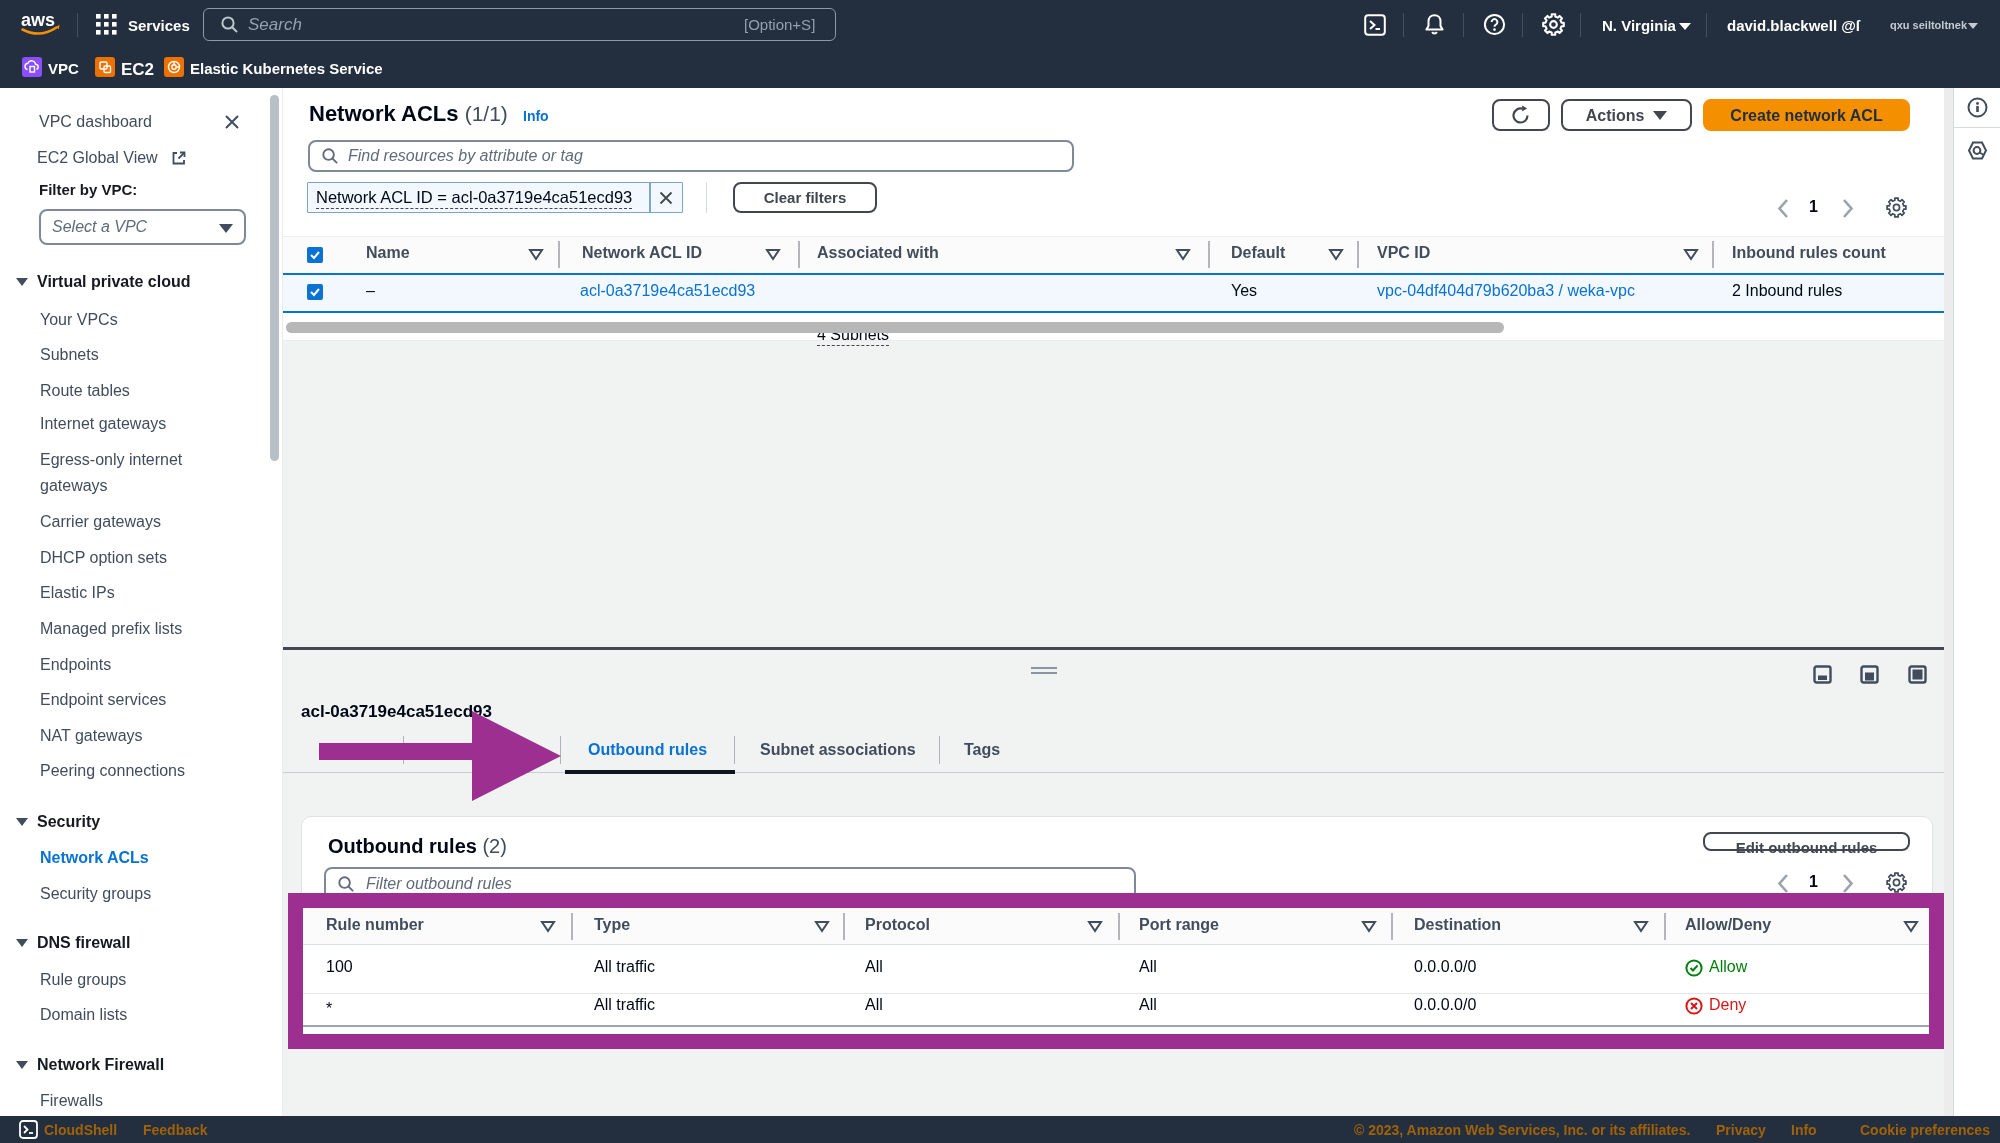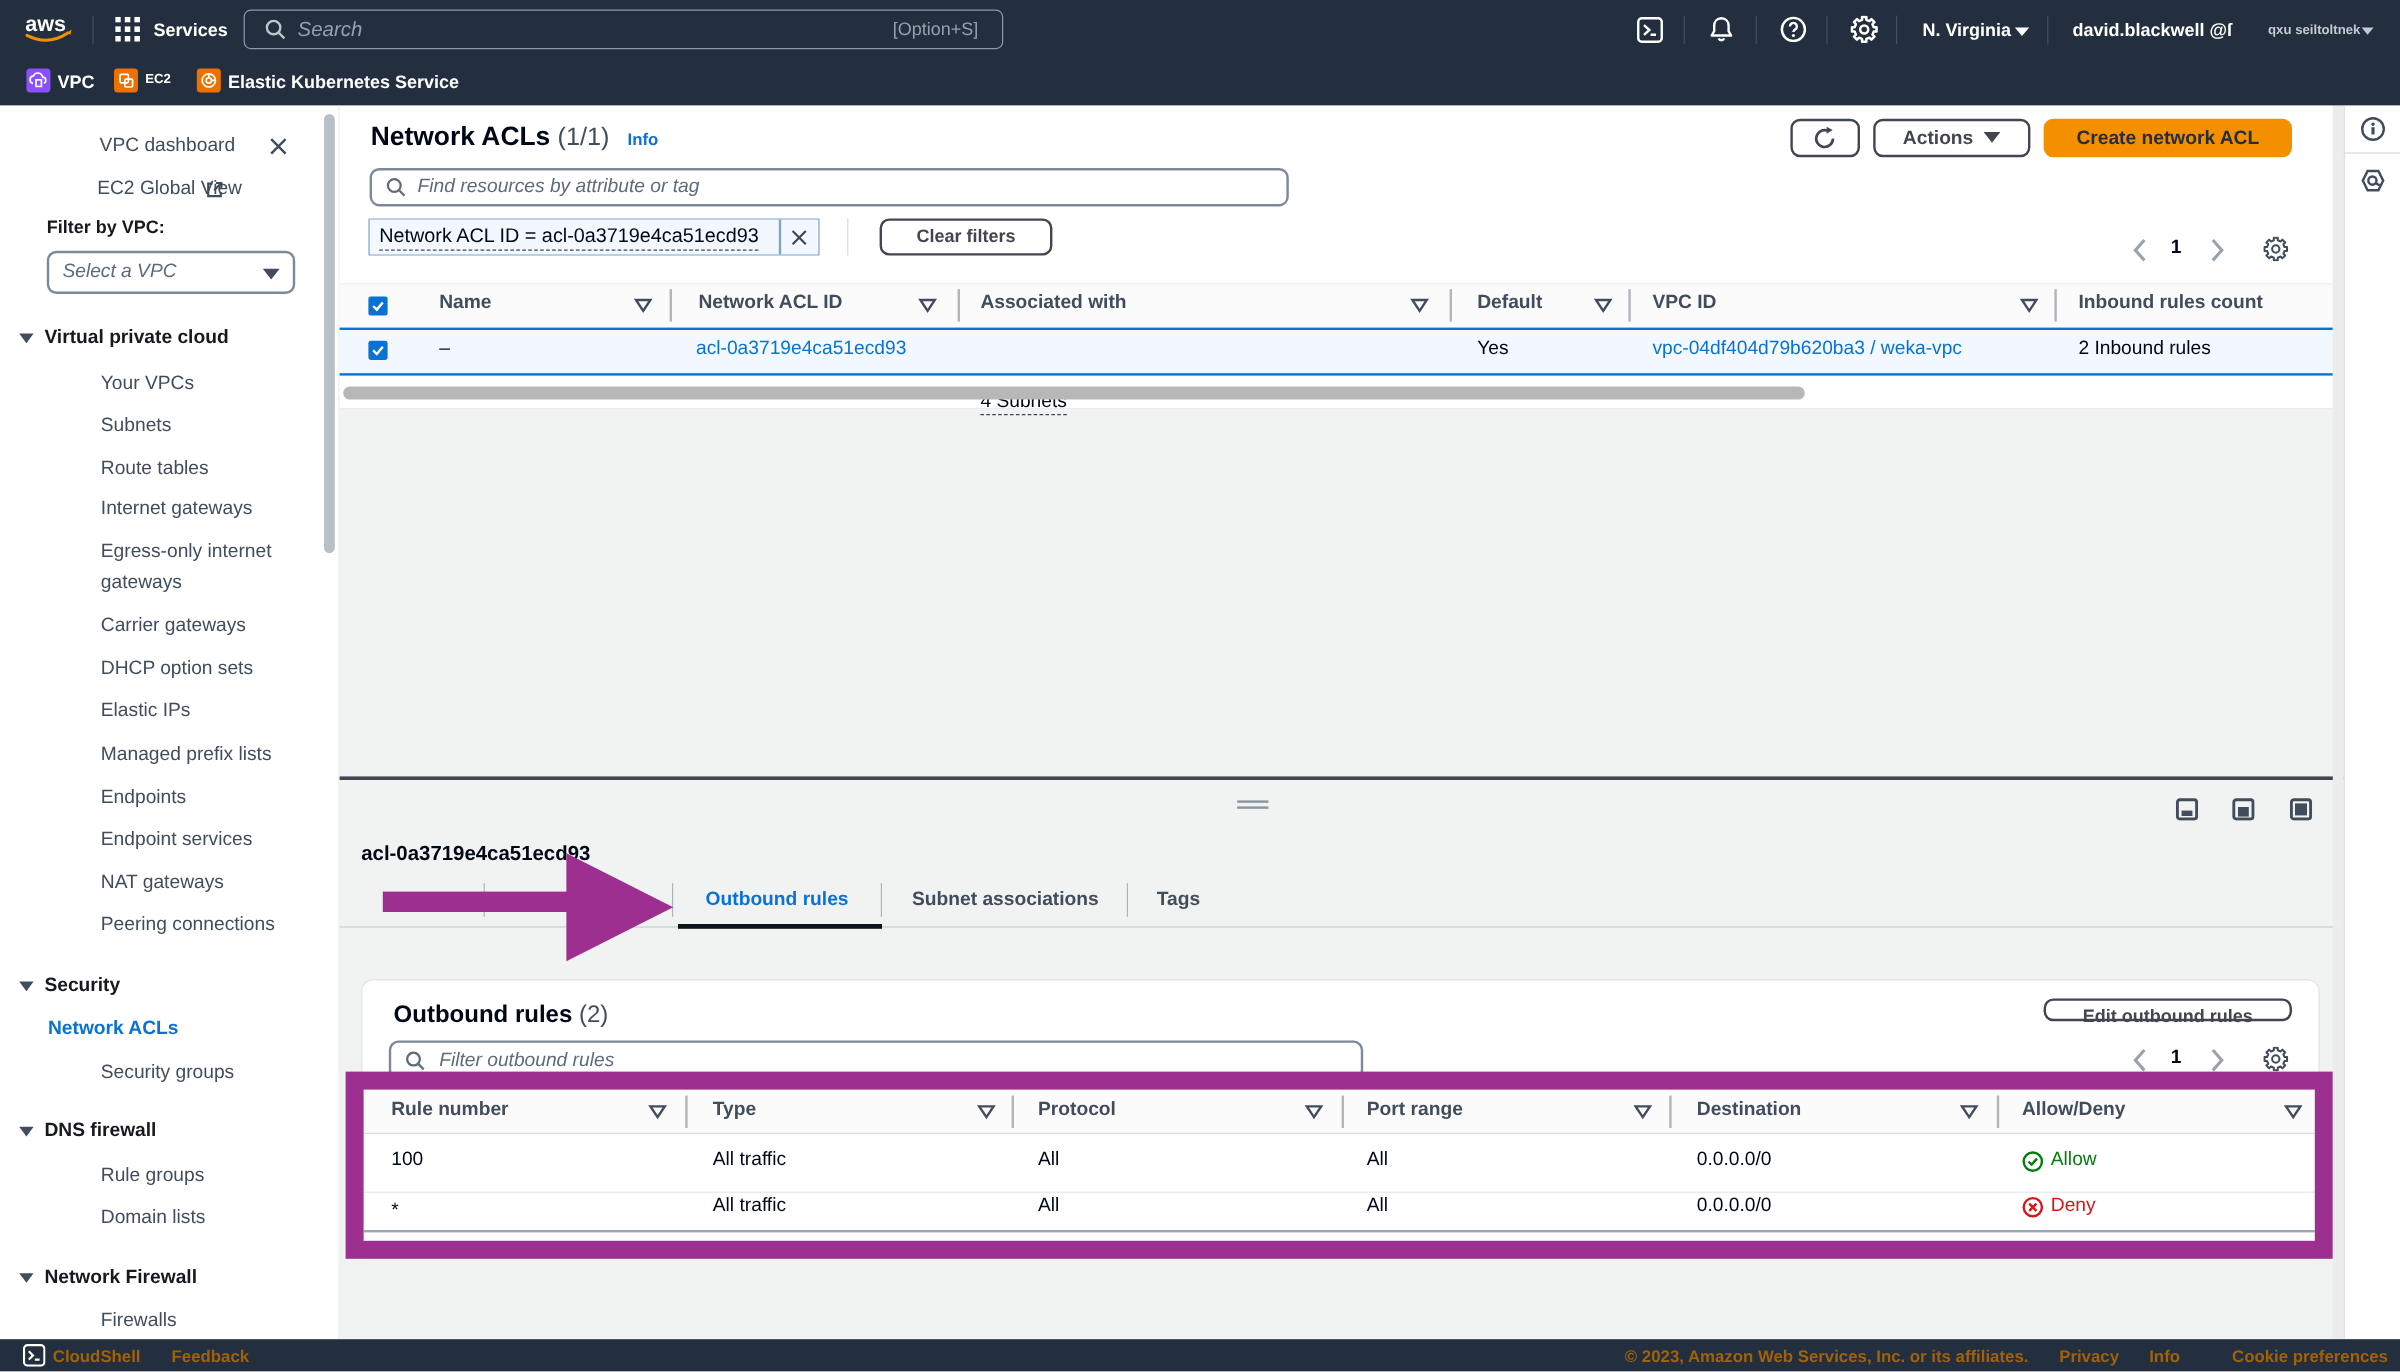--- a/index.html
+++ b/index.html
@@ -11,21 +11,21 @@
 svg{display:block;}
 
 #topnav{left:0;top:0;width:2000px;height:88px;background:#232f3e;}
 #searchbox{left:203px;top:8px;width:633px;height:33px;background:#232f3e;border:1px solid #8d99a8;border-radius:6px;box-sizing:border-box;}
 .navtxt{color:#fff;font-size:15px;font-weight:bold;}
 .navsep{width:1px;height:24px;background:#434f5e;top:13px;}
 
 .favicon{width:20px;height:20px;border-radius:3px;top:57px;}
 
 #sidebar{left:0;top:88px;width:283px;height:1028px;background:#fff;border-right:1px solid #eaeded;box-sizing:border-box;}
-.sideitem{color:#414d5c;font-size:16px;margin-left:44px;}
+.sideitem{color:#414d5c;font-size:16px;}
 .sidehead{color:#16191f;font-size:16px;font-weight:bold;}
 .tri{width:0;height:0;border-left:6px solid transparent;border-right:6px solid transparent;border-top:8px solid #414d5c;}
 
 #topcard{left:283px;top:88px;width:1661px;height:253px;background:#fff;border-bottom:1px solid #eaeded;box-sizing:border-box;}
 .h1{font-size:22px;font-weight:bold;color:#000716;}
 .count{font-size:21px;font-weight:normal;color:#414d5c;}
 .infolink{font-size:14px;font-weight:bold;color:#0972d3;}
 .input{background:#fff;border:2px solid #7d8998;border-radius:8px;box-sizing:border-box;}
 .ph{color:#5f6b7a;font-size:16px;font-style:italic;}
 .btn{background:#fff;border:2px solid #424650;border-radius:8px;box-sizing:border-box;color:#424650;font-size:16px;font-weight:bold;text-align:center;}
@@ -127,21 +127,21 @@
         <rect x="8" y="9.5" width="4.5" height="5.5" fill="none" stroke="#fff" stroke-width="1.4"></rect>
       </svg>
     </div>
 <div class="abs navtxt" style="left:48px;top:60px;font-size:15px;">VPC</div>
 <div class="abs favicon" style="left:95px;background:#ed7100;">
       <svg width="20" height="20" viewBox="0 0 20 20">
         <rect x="5" y="5" width="7" height="7" rx="1" fill="none" stroke="#fff" stroke-width="1.4"></rect>
         <rect x="9" y="9" width="6.5" height="6.5" rx="1" fill="none" stroke="#fff" stroke-width="1.4"></rect>
       </svg>
     </div>
-<div class="abs navtxt" style="left:121px;top:60px;font-size:11px;">EC2</div>
+<div class="abs navtxt" style="left:121px;top:60px;font-size:17px;">EC2</div>
 <div class="abs favicon" style="left:164px;background:#ed7100;">
       <svg width="20" height="20" viewBox="0 0 20 20">
         <circle cx="10" cy="10" r="5.5" fill="none" stroke="#fff" stroke-width="1.4"></circle>
         <circle cx="10" cy="10" r="2.2" fill="none" stroke="#fff" stroke-width="1.4"></circle>
         <path d="M10 4.5 L10 7.8 M15.5 10 L12.2 10" stroke="#fff" stroke-width="1.4"></path>
       </svg>
     </div>
 <div class="abs navtxt" style="left:190px;top:60px;font-size:15px;">Elastic Kubernetes Service</div>
 
 <div id="sidebar" class="abs"></div>

